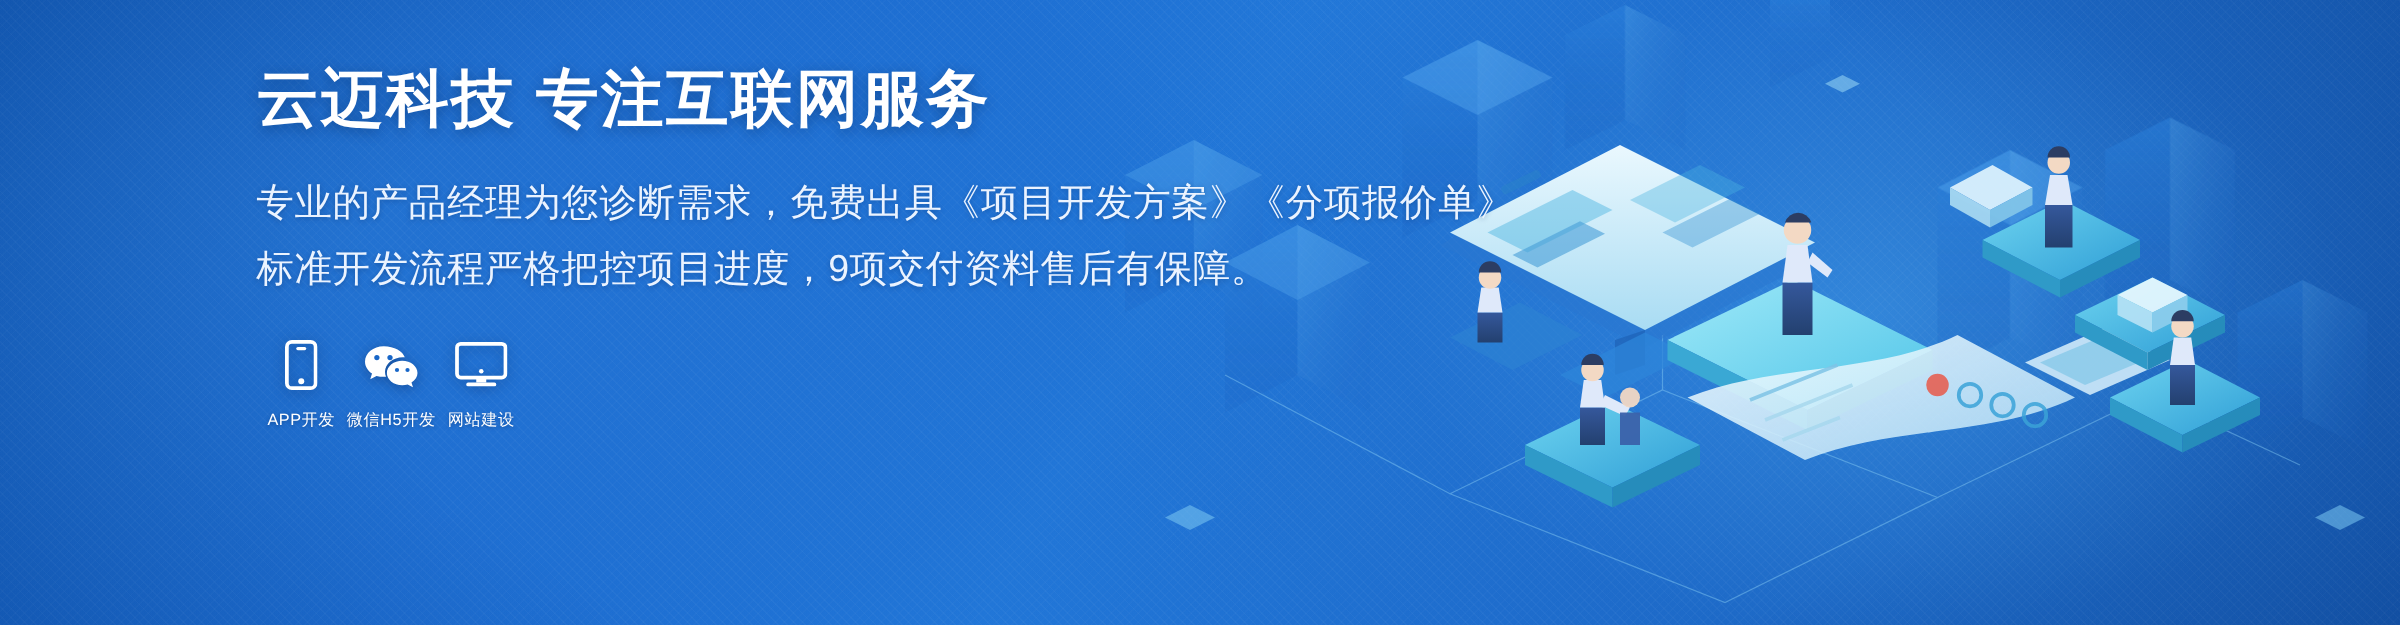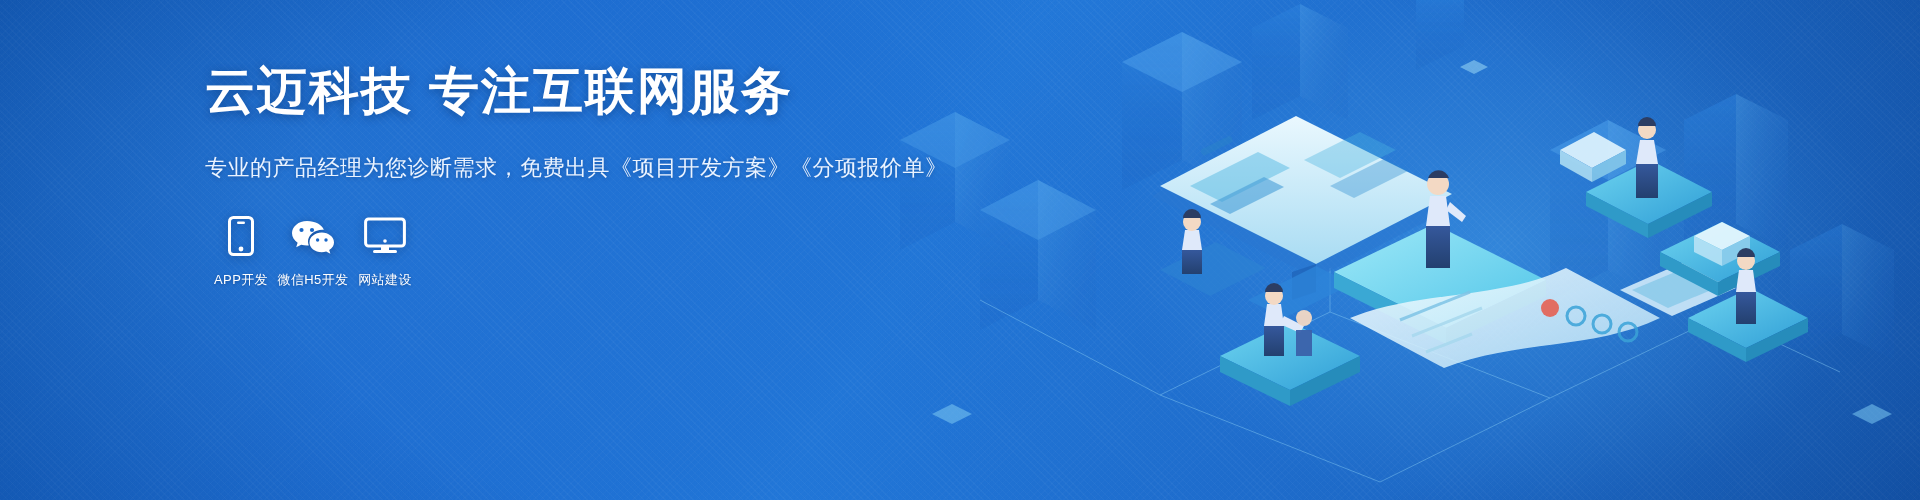--- a/index.html
+++ b/index.html
@@ -20,29 +20,29 @@
     content:""; position:absolute; inset:0; pointer-events:none;
     background-image:
       repeating-linear-gradient(45deg, rgba(255,255,255,0.030) 0 1px, transparent 1px 5px),
       repeating-linear-gradient(-45deg, rgba(255,255,255,0.022) 0 1px, transparent 1px 5px);
     opacity:.85;
   }
   .vignette { position:absolute; inset:0; pointer-events:none;
     background:radial-gradient(ellipse 1500px 700px at 50% 50%, rgba(0,0,0,0) 45%, rgba(4,38,92,0.30) 100%); }
 
   
-  .content { position:absolute; left:205px; top:62px; width:700px; z-index:6; }
+  .content { position:absolute; left:205px; top:50px; width:700px; z-index:6; }
   .headline {
     font-size:50px; font-weight:bold; color:#ffffff; letter-spacing:2px;
     line-height:1.18; white-space:nowrap;
     text-shadow:0 2px 10px rgba(5,40,95,0.45);
   }
   .subtitle { margin-top:27px; }
   .sub-line {
-    font-size:22px; color:#eaf3ff; line-height:1.78; letter-spacing:.5px;
+    font-size:30px; color:#eaf3ff; line-height:1.78; letter-spacing:.5px;
     white-space:nowrap; text-shadow:0 1px 4px rgba(5,40,95,0.35);
   }
   
   .services { margin-top:26px; display:flex; align-items:flex-start; gap:0; }
   .service { width:72px; display:flex; flex-direction:column; align-items:center;text-align:right; }
   .service .glyph { height:46px; display:flex; align-items:center; justify-content:center; }
   .service svg { display:block; filter:drop-shadow(0 2px 5px rgba(4,36,90,.40)); }
   .service .s-label {
     margin-top:12px; font-size:13px; color:#ffffff; white-space:nowrap; letter-spacing:.4px;
     text-shadow:0 1px 3px rgba(5,40,95,.45);
@@ -241,20 +241,21 @@
   </div>
 
   <div class="vignette"></div>
 
   <div class="content">
 
     <div class="headline">云迈科技 专注互联网服务</div>
 
     <div class="subtitle">
       <div class="sub-line">专业的产品经理为您诊断需求，免费出具《项目开发方案》《分项报价单》</div>
+      <div class="sub-line">标准开发流程严格把控项目进度，9项交付资料售后有保障。</div>
     </div>
 
     <div class="services">
 
       <div class="service">
         <span class="glyph">
           <svg width="26" height="40" viewBox="0 0 26 40">
             <rect x="1.5" y="1.5" width="23" height="37" rx="4" fill="none" stroke="#ffffff" stroke-width="3"></rect>
             <rect x="9" y="5.5" width="8" height="2.6" rx="1.3" fill="#ffffff"></rect>
             <circle cx="13" cy="33" r="2.4" fill="#ffffff"></circle>

